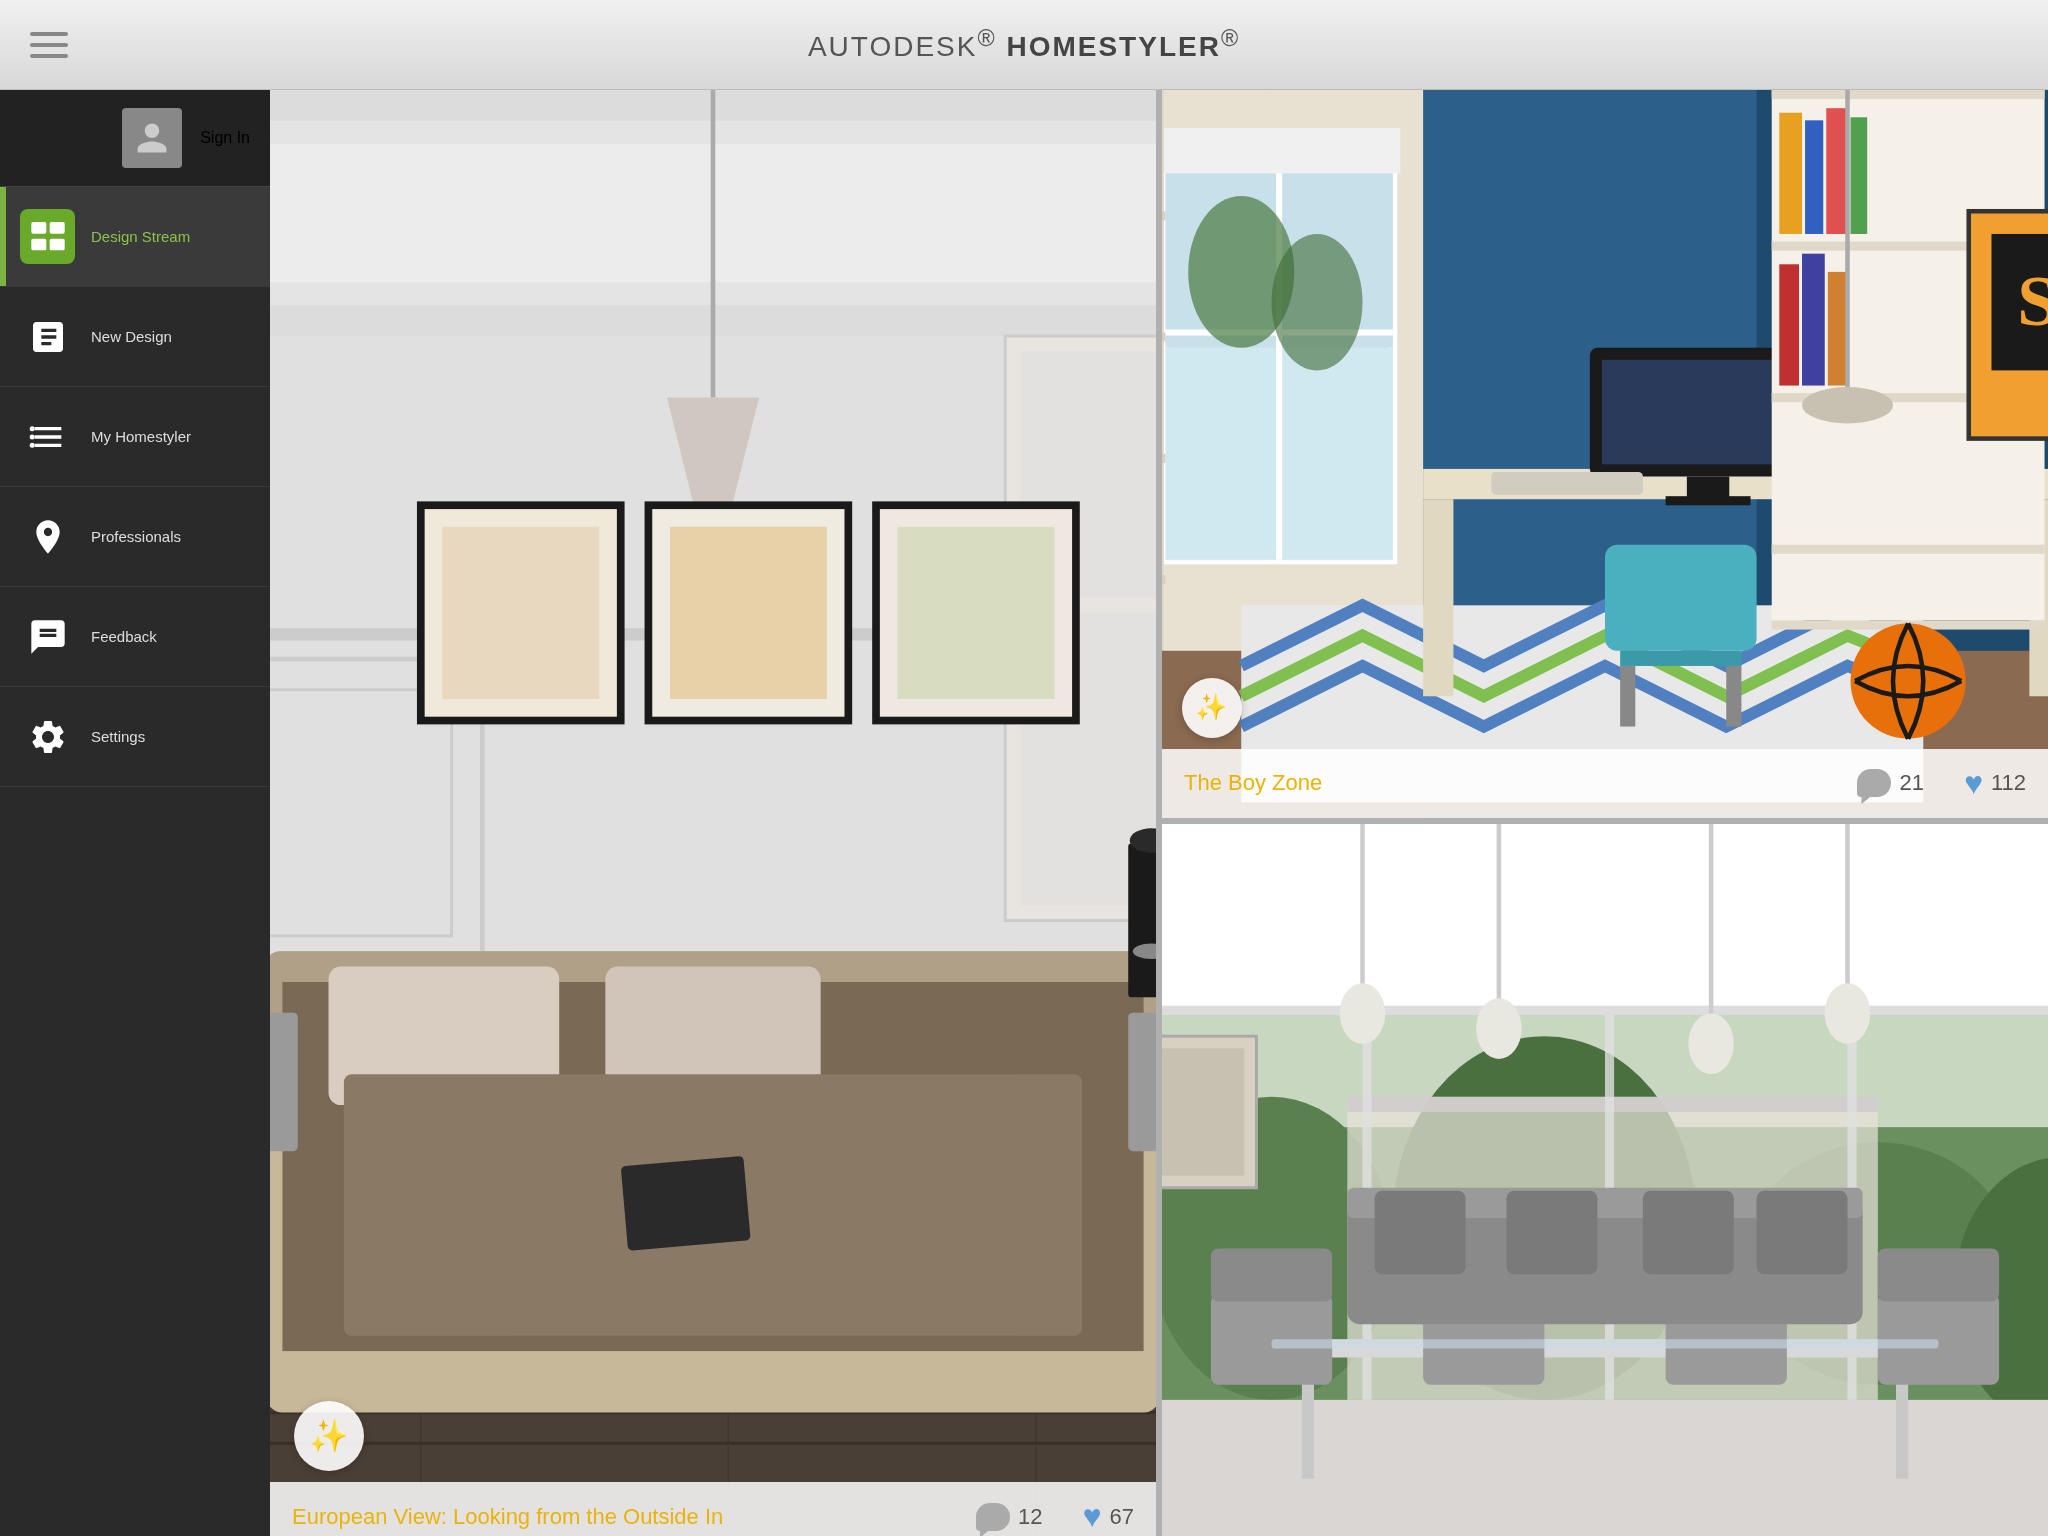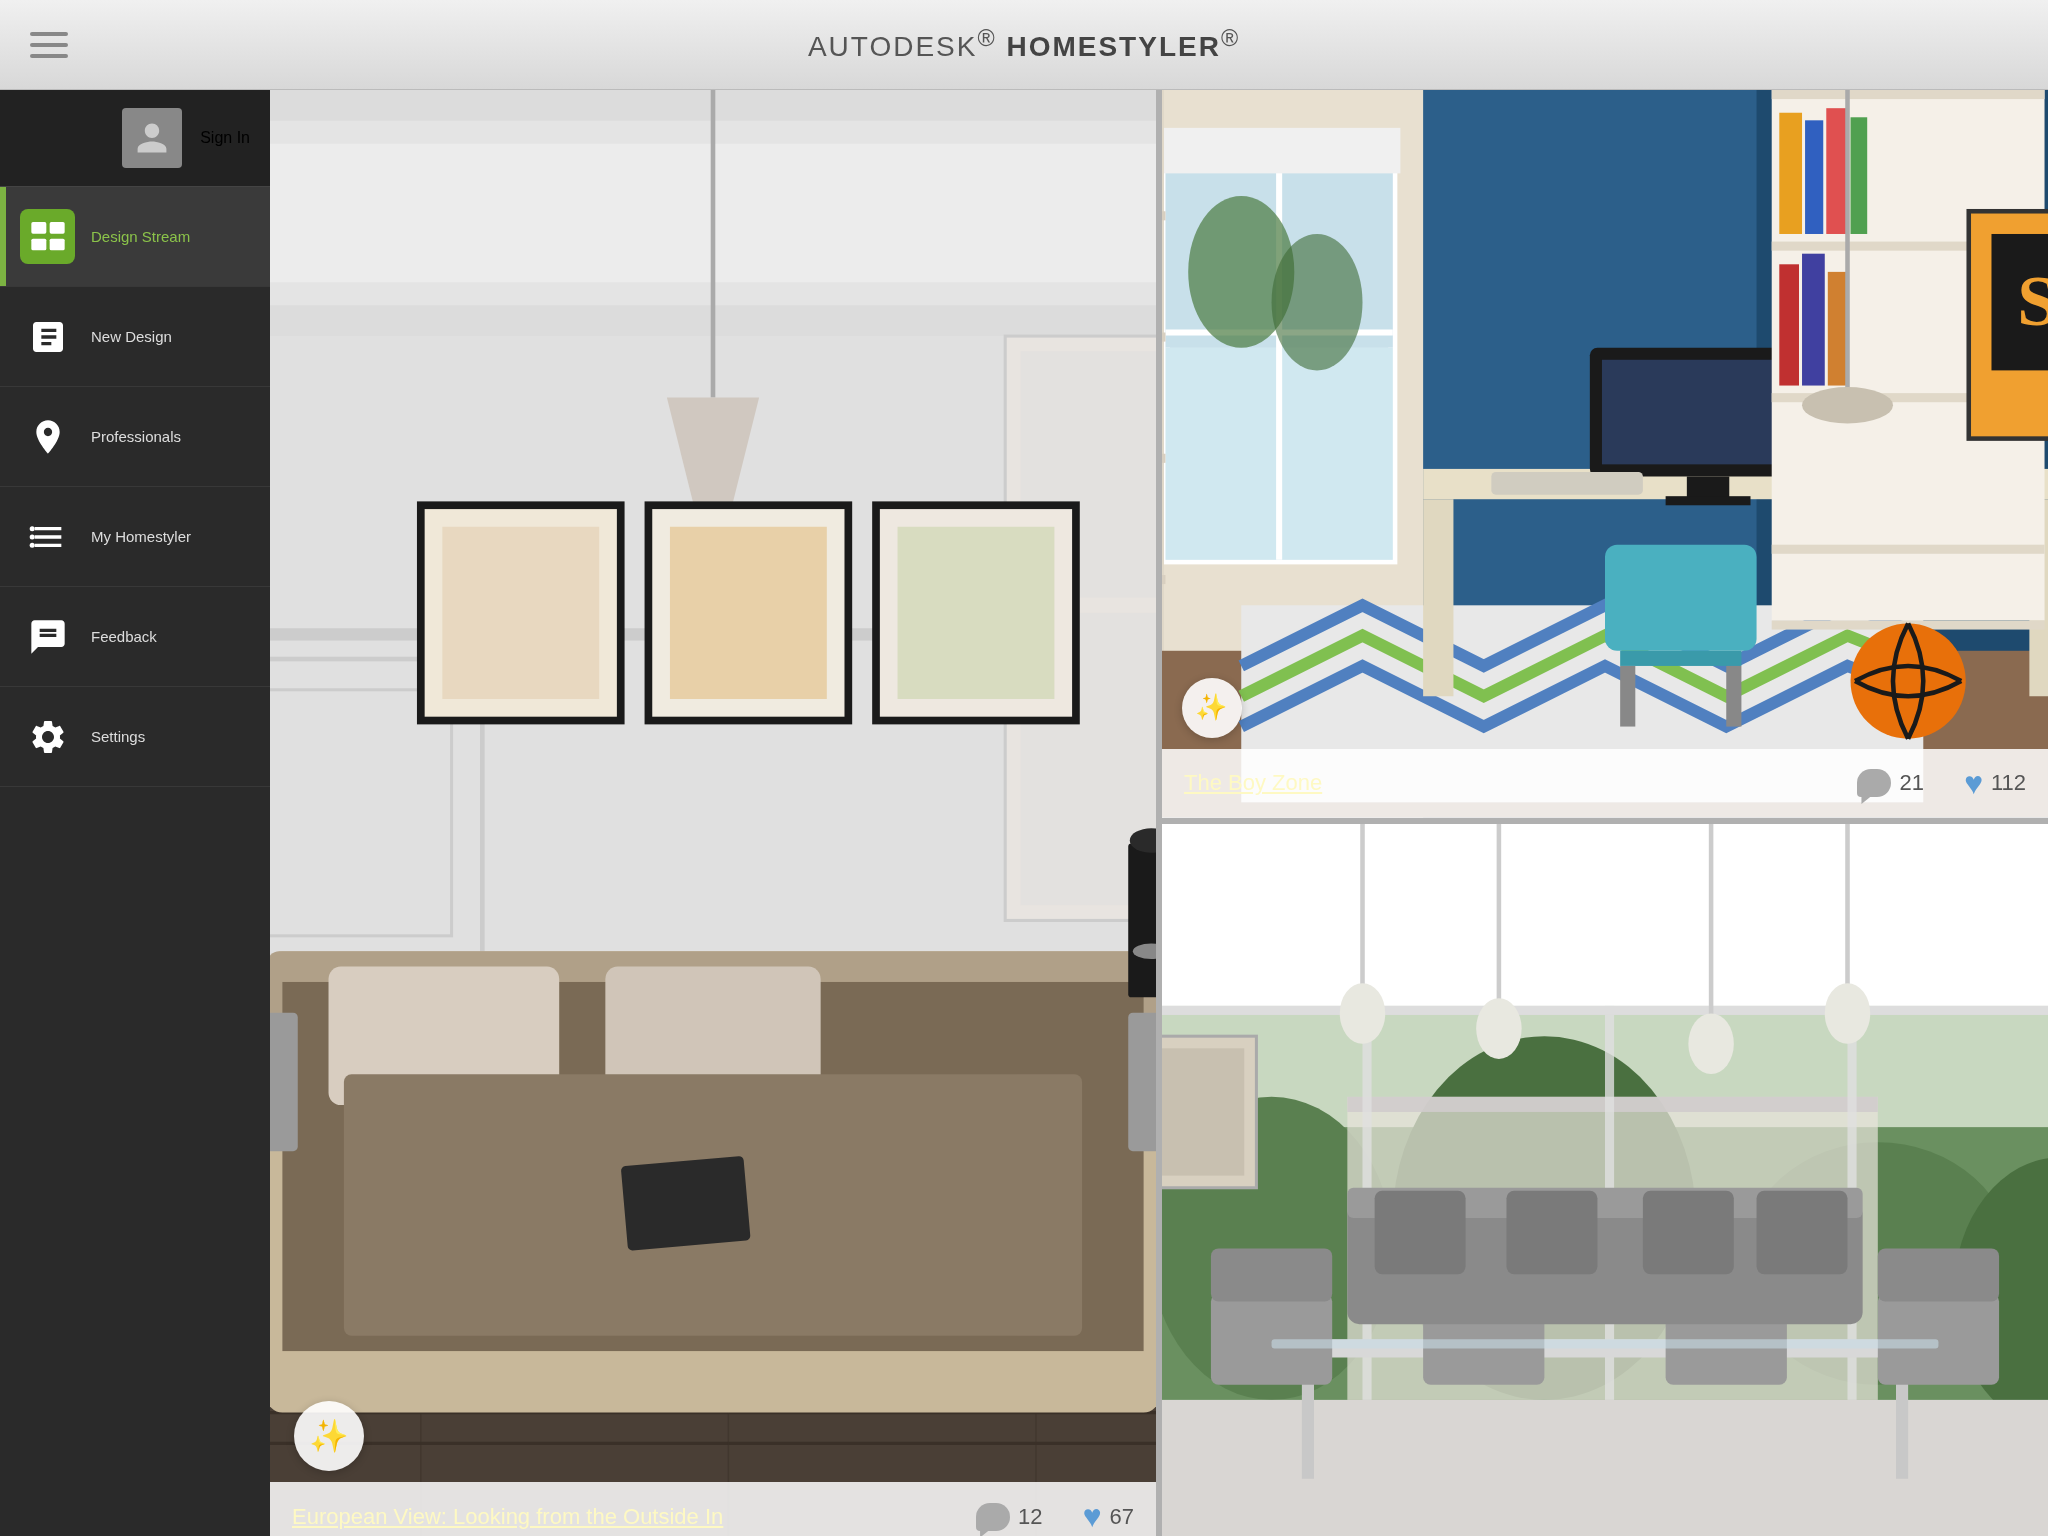--- a/index.html
+++ b/index.html
@@ -169,23 +169,22 @@
       left: 0;
       right: 0;
       background: rgba(255,255,255,0.85);
       padding: 16px 22px;
       display: flex;
       align-items: center;
       justify-content: space-between;
     }
     .card-title {
       font-size: 22px;
-      color: #fef9c3;
+      color: #eab308;
       font-weight: 500;
-      text-decoration: underline;
     }
     .card-stats {
       display: flex;
       align-items: center;
       gap: 28px;
     }
     .stat {
       display: flex;
       align-items: center;
       gap: 8px;
@@ -319,36 +318,36 @@
         <svg viewBox="0 0 24 24" xmlns="http://www.w3.org/2000/svg">
           <path d="M19 3H5c-1.1 0-2 .9-2 2v14c0 1.1.9 2 2 2h14c1.1 0 2-.9 2-2V5c0-1.1-.9-2-2-2zm-5 14H8v-2h6v2zm3-4H8v-2h9v2zm0-4H8V7h9v2z"></path>
         </svg>
       </div>
       <span class="nav-label">New Design</span>
     </div>
 
     <div class="nav-item">
       <div class="nav-icon">
         <svg viewBox="0 0 24 24" xmlns="http://www.w3.org/2000/svg">
-          <path d="M12 2C8.13 2 5 5.13 5 9c0 5.25 7 13 7 13s7-7.75 7-13c0-3.87-3.13-7-7-7zm0 9.5c-1.38 0-2.5-1.12-2.5-2.5s1.12-2.5 2.5-2.5 2.5 1.12 2.5 2.5-1.12 2.5-2.5 2.5z"></path>
-        </svg>
-      </div>
-      <span class="nav-label">Professionals</span>
-    </div>
-
-    <div class="nav-item">
-      <div class="nav-icon">
-        <svg viewBox="0 0 24 24" xmlns="http://www.w3.org/2000/svg">
           <path d="M4 6h16v2H4zm0 5h16v2H4zm0 5h16v2H4z"></path>
           <circle cx="2.5" cy="7" r="1.5"></circle>
           <circle cx="2.5" cy="12" r="1.5"></circle>
           <circle cx="2.5" cy="17" r="1.5"></circle>
         </svg>
       </div>
       <span class="nav-label">My Homestyler</span>
+    </div>
+
+    <div class="nav-item">
+      <div class="nav-icon">
+        <svg viewBox="0 0 24 24" xmlns="http://www.w3.org/2000/svg">
+          <path d="M12 2C8.13 2 5 5.13 5 9c0 5.25 7 13 7 13s7-7.75 7-13c0-3.87-3.13-7-7-7zm0 9.5c-1.38 0-2.5-1.12-2.5-2.5s1.12-2.5 2.5-2.5 2.5 1.12 2.5 2.5-1.12 2.5-2.5 2.5z"></path>
+        </svg>
+      </div>
+      <span class="nav-label">Professionals</span>
     </div>
 
     <div class="nav-item">
       <div class="nav-icon">
         <svg viewBox="0 0 24 24" xmlns="http://www.w3.org/2000/svg">
           <path d="M20 2H4c-1.1 0-2 .9-2 2v18l4-4h14c1.1 0 2-.9 2-2V4c0-1.1-.9-2-2-2zm-3 10H7v-2h10v2zm0-3H7V7h10v2z"></path>
         </svg>
       </div>
       <span class="nav-label">Feedback</span>
     </div>

